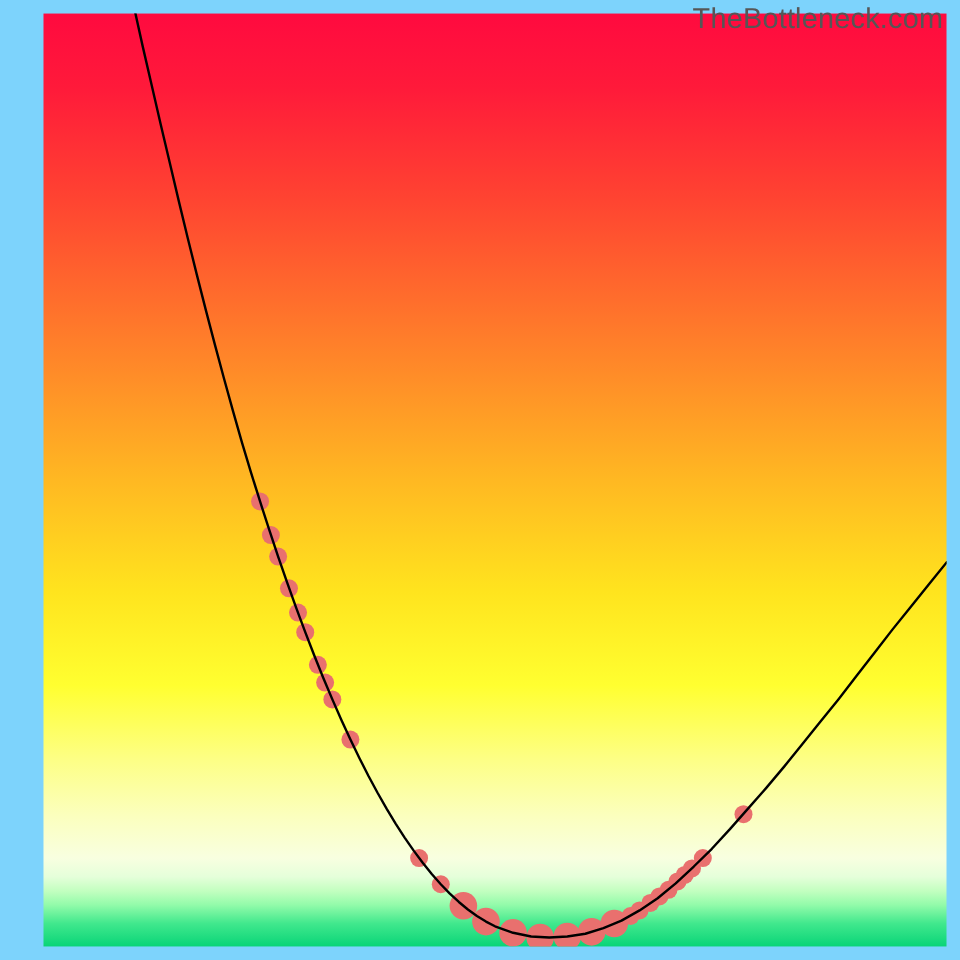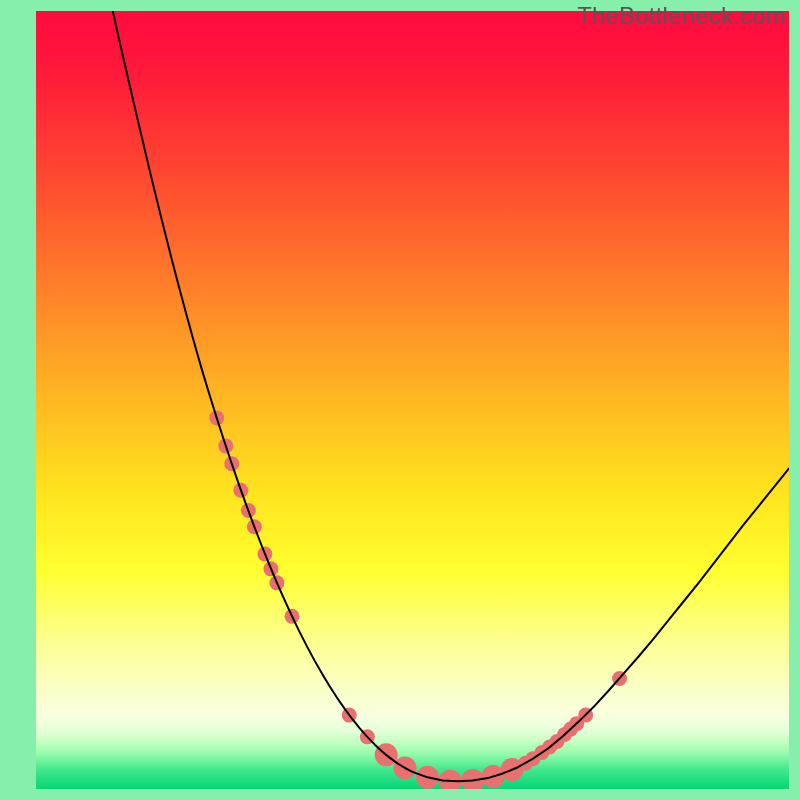--- a/index.html
+++ b/index.html
@@ -9,21 +9,21 @@
     height: 800px;
     background: #000000;
     overflow: hidden;
   }
   .frame {
     position: absolute;
     left: 0;
     top: 0;
     width: 800px;
     height: 800px;
-    background: #86efac;
+    background: #7dd3fc;
   }
   .plot-area {
     position: absolute;
     left: 36px;
     top: 11px;
     width: 753px;
     height: 778px;
     overflow: hidden;
   }
   .watermark {

